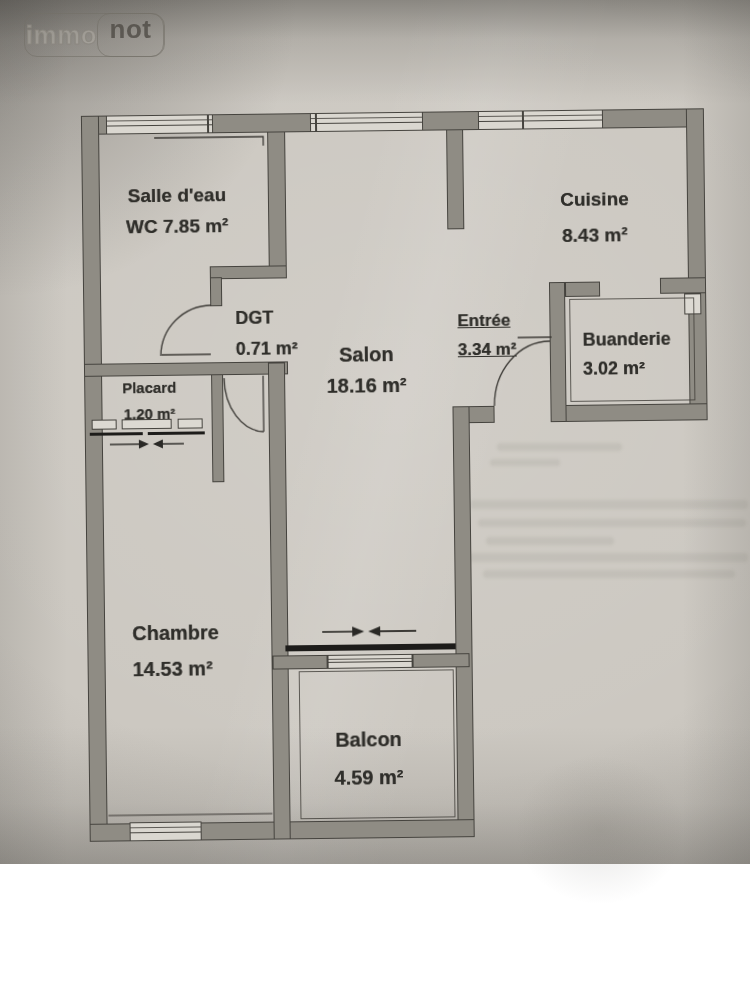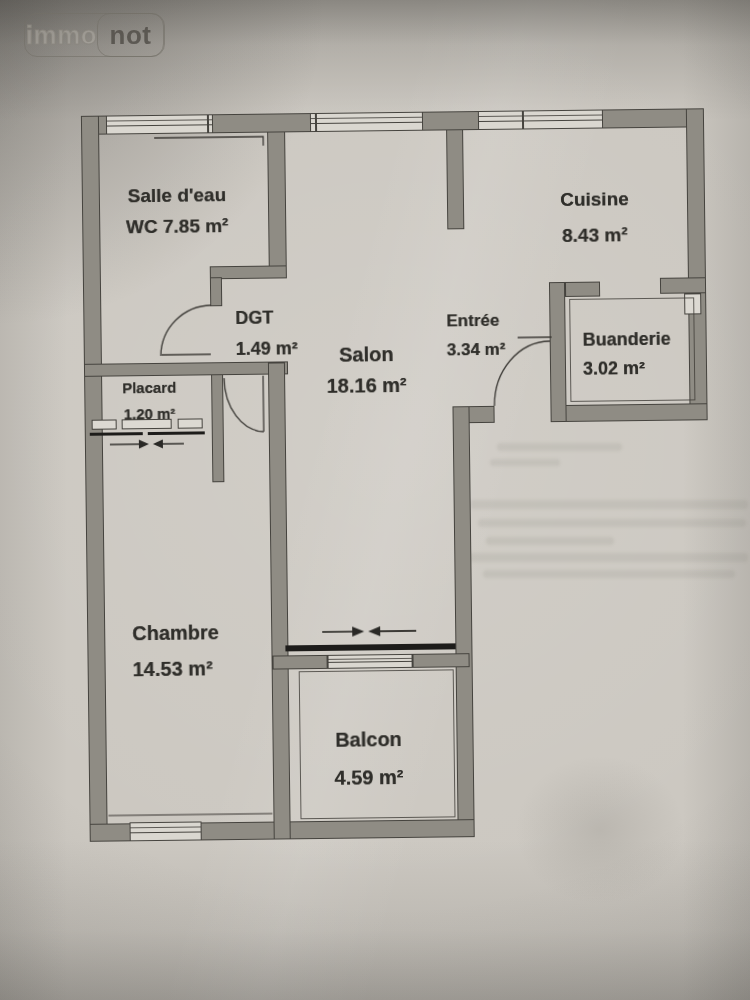--- a/index.html
+++ b/index.html
@@ -1,21 +1,21 @@
 <!DOCTYPE html>
 <html style="--paper: #ccc8c1; --wall: #8f8c84; --line: #45433e; --ink: #2f2e2a; --slide: #1d1c1a;"><head>
 <meta charset="utf-8">
 <style>
   :root{
     --paper:#ccc8c1; --wall:#8f8c84; --line:#45433e; --ink:#2f2e2a; --slide:#1d1c1a;
   }
   html,body{margin:0;padding:0;}
   body{width:750px;height:1000px;overflow:hidden;font-family:"Liberation Sans",sans-serif;}
   .page{
-    position:relative;width:750px;height:1000px;background:var(--paper);
+    position:relative;width:750px;height:864px;background:var(--paper);
     background-image:
       radial-gradient(circle at 0% 0%, rgba(50,48,45,.38), rgba(50,48,45,0) 26%),
       linear-gradient(180deg, rgba(73,71,66,.50) 0%, rgba(73,71,66,.20) 4.5%, rgba(73,71,66,0) 12%),
       linear-gradient(0deg, rgba(60,58,54,.30) 0%, rgba(60,58,54,.10) 7%, rgba(60,58,54,0) 16%),
       linear-gradient(90deg, rgba(60,58,54,.12) 0%, rgba(60,58,54,0) 9%, rgba(60,58,54,0) 91%, rgba(60,58,54,.14) 100%),
       linear-gradient(105deg, rgba(255,255,255,0) 42%, rgba(255,255,255,.09) 52%, rgba(255,255,255,0) 63%),
       radial-gradient(ellipse 120% 85% at 52% 44%, rgba(255,255,255,.10) 0%, rgba(0,0,0,0) 55%, rgba(56,54,50,.20) 100%);
   }
   .plan{position:absolute;left:0;top:0;width:750px;height:1000px;
         transform:rotate(-0.7deg);transform-origin:400px 450px;filter:blur(0.3px);}
@@ -30,21 +30,21 @@
   .slide{position:absolute;background:var(--slide);}
   .lbl{position:absolute;color:var(--ink);font-weight:700;white-space:nowrap;
        text-shadow:0 0 .6px rgba(47,46,42,.75);}
   .lbl div{line-height:inherit;}
   svg.ov{position:absolute;left:0;top:0;}
   .logo{position:absolute;left:24px;top:13px;width:140px;height:44px;border:1.5px solid rgba(115,111,104,.6);
         border-radius:13px;display:flex;align-items:center;box-sizing:border-box;}
   .logo .immo{flex:1;text-align:center;font-size:26px;font-weight:700;letter-spacing:.5px;
         color:rgba(180,176,168,.50);-webkit-text-stroke:1.1px rgba(138,134,126,.8);}
   .logo .notbox{width:68px;height:44px;margin:-1.5px;border:1.5px solid rgba(115,111,104,.6);
-        border-radius:13px;display:flex;align-items:center;justify-content:center;box-sizing:border-box;}
+        border-radius:13px;display:flex;align-items:flex-start;justify-content:center;box-sizing:border-box;}
   .logo .not{font-size:26px;font-weight:700;letter-spacing:.5px;color:rgba(82,79,73,.85);}
   .bleed{position:absolute;background:rgba(100,96,88,.10);border-radius:4px;filter:blur(1.6px);}
   .blob{position:absolute;background:radial-gradient(ellipse at center, rgba(95,92,85,.16), rgba(95,92,85,0) 70%);}
 </style>
 </head>
 <body>
 
 <div class="page">
 
   <div class="logo">
@@ -141,27 +141,27 @@
     <div class="lbl" style="left:105px;top:177px;width:150px;text-align:center;font-size:19px;line-height:31px;">
       <div>Salle d'eau</div>
       <div>WC 7.85 m²</div>
     </div>
     <div class="lbl" style="left:530px;top:184px;width:135px;text-align:center;font-size:19px;line-height:36px;">
       <div>Cuisine</div>
       <div>8.43 m²</div>
     </div>
     <div class="lbl" style="left:237px;top:301px;width:80px;text-align:left;font-size:18px;line-height:31px;">
       <div>DGT</div>
-      <div>1.49 m²</div>
+      <div>0.71 m²</div>
     </div>
     <div class="lbl" style="left:300px;top:339px;width:135px;text-align:center;font-size:20px;line-height:31px;">
       <div>Salon</div>
       <div>18.16 m²</div>
     </div>
-    <div class="lbl" style="left:448px;top:307px;width:80px;text-align:left;font-size:17px;line-height:29px;">
+    <div class="lbl" style="left:459px;top:307px;width:80px;text-align:left;font-size:17px;line-height:29px;text-decoration:underline;">
       <div>Entrée</div>
       <div>3.34 m²</div>
     </div>
     <div class="lbl" style="left:584px;top:328px;width:115px;text-align:left;font-size:18px;line-height:29px;">
       <div>Buanderie</div>
       <div>3.02 m²</div>
     </div>
     <div class="lbl" style="left:95px;top:372px;width:110px;text-align:center;font-size:15px;line-height:26px;">
       <div>Placard</div>
       <div>1.20 m²</div>

